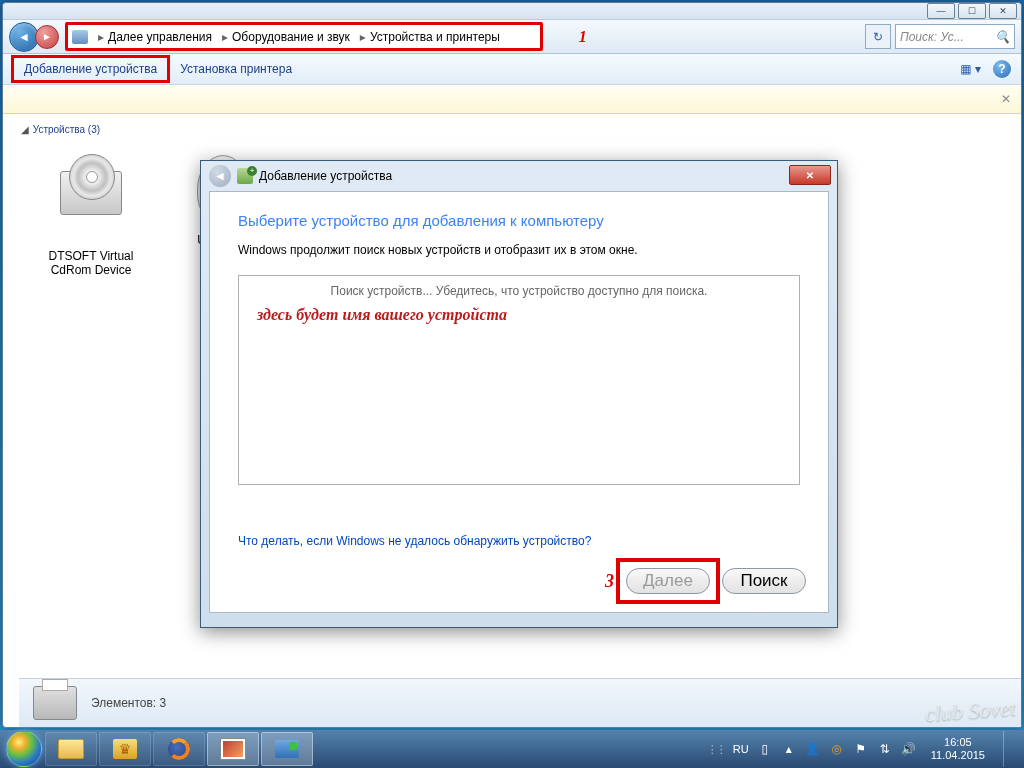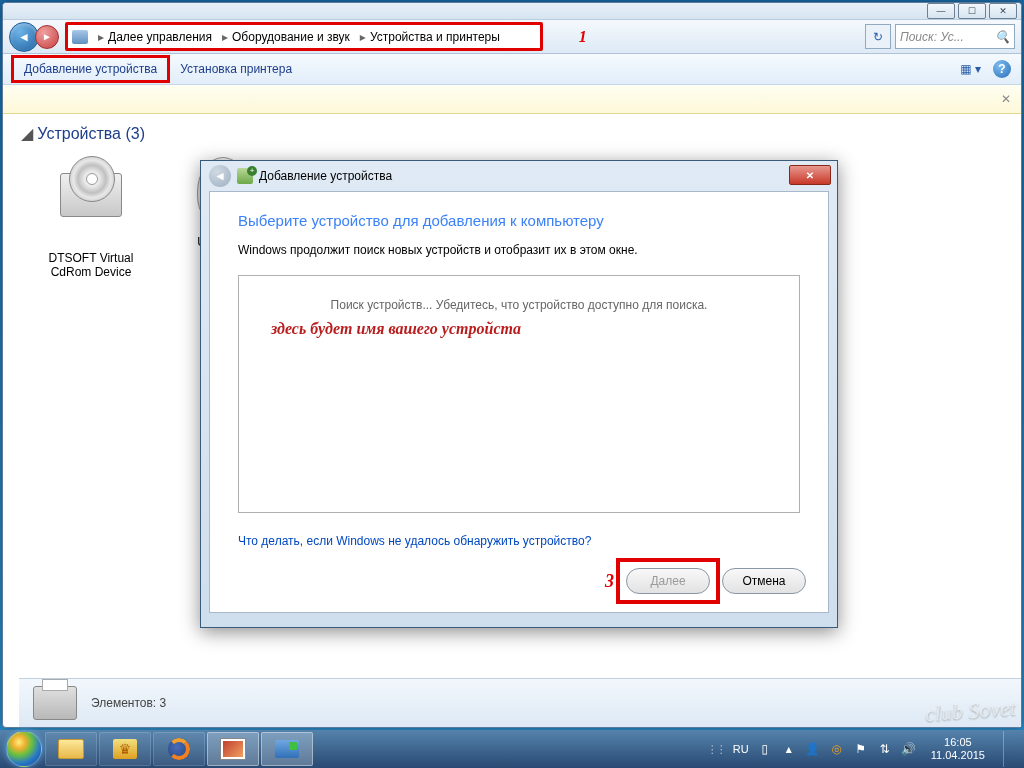--- a/index.html
+++ b/index.html
@@ -19,21 +19,21 @@
 .refr{width:24px;height:23px;border:1px solid #8faac1;background:#eaf1f8;display:flex;align-items:center;justify-content:center;margin-right:4px;color:#2a5da8}
 .search{width:110px;height:23px;border:1px solid #8faac1;background:#fff;display:flex;align-items:center;padding:0 4px;color:#888;font-style:italic;font-size:12px}
 .search .mag{margin-left:auto;color:#2a5da8}
 .toolbar{height:30px;background:linear-gradient(#f5fafe,#e1edf9);border-bottom:1px solid #c6d6e6;display:flex;align-items:center;padding:0 8px;position:relative}
 .tb-link{padding:4px 10px;color:#1e3e8c;font-size:12px;cursor:pointer}
 .tb-right{position:absolute;right:10px;display:flex;align-items:center;gap:12px}
 .help-ico{width:18px;height:18px;border-radius:50%;background:radial-gradient(circle at 35% 30%,#7dbdf0,#2a6db8);color:#fff;display:flex;align-items:center;justify-content:center;font-weight:bold;font-size:12px}
 .info-bar{height:28px;background:linear-gradient(#fffef2,#fdf8d8);border-bottom:1px solid #e0d890;display:flex;align-items:center;padding:0 12px;font-size:12px;color:#444;position:relative}
 .info-close{position:absolute;right:10px;color:#888;cursor:pointer}
 .content{padding:10px 18px;background:#fff}
-.sect-hd{color:#1e3e8c;font-size:16px;margin-bottom:12px}
+.sect-hd{color:#1e3e8c;font-size:10px;margin-bottom:18px}
 .sect-hd .tri{color:#555;margin-right:4px}
 .devices{display:flex;gap:32px;padding-left:20px}
 .dev{width:100px;text-align:center}
 .dev .ico{width:72px;height:72px;margin:0 auto 6px;position:relative}
 .dev .lbl{font-size:12px;color:#000;line-height:1.2}
 .dvd{width:60px;height:42px;background:linear-gradient(#f0f0f0,#c8c8c8);border:1px solid #888;border-radius:3px;margin:18px auto 0;position:relative}
 .dvd::before{content:"";position:absolute;top:-18px;left:8px;width:44px;height:44px;border-radius:50%;background:radial-gradient(circle,#fff 0%,#e8e8e8 25%,#c0c0c0 45%,#e8e8e8 60%,#a8a8a8 100%);border:1px solid #888}
 .dvd::after{content:"";position:absolute;top:-1px;left:25px;width:10px;height:10px;border-radius:50%;background:#fff;border:1px solid #999}
 .mouse{width:50px;height:68px;background:radial-gradient(ellipse at 50% 30%,#fff,#d8d8d8);border:1px solid #999;border-radius:50% 50% 45% 45%;margin:2px auto 0;position:relative}
 .mouse::before{content:"";position:absolute;top:4px;left:50%;width:1px;height:28px;background:#aaa}
@@ -46,26 +46,26 @@
 .m-top{height:30px;display:flex;align-items:center;padding:0 8px;position:relative}
 .m-back{width:22px;height:22px;border-radius:50%;background:radial-gradient(circle at 35% 30%,#d0dae4,#9eafc1);display:flex;align-items:center;justify-content:center;color:#fff}
 .m-addico{width:16px;height:16px;margin:0 6px;position:relative}
 .m-addico::before{content:"";position:absolute;inset:0;background:linear-gradient(#b8d898,#6ea848);border-radius:2px}
 .m-addico::after{content:"+";position:absolute;top:-2px;right:-4px;width:10px;height:10px;background:#3a8030;color:#fff;border-radius:50%;font-size:8px;text-align:center;line-height:10px}
 .m-title{font-size:12px;color:#000}
 .m-close{position:absolute;top:4px;right:6px;width:40px;height:18px;background:linear-gradient(#e89890,#c83828);border:1px solid #8a2818;border-radius:2px;color:#fff;display:flex;align-items:center;justify-content:center;font-size:10px;font-weight:bold}
 .m-body{background:#fff;margin:0 8px 8px 8px;height:422px;border:1px solid #a8b8c8;padding:20px 28px;position:relative;box-sizing:border-box}
 .m-h1{color:#3b82f6;font-size:15px;margin-bottom:14px}
 .m-p{font-size:12px;color:#000;margin-bottom:18px}
-.m-list{border:1px solid #b0b0b0;height:192px;background:#fff;padding:22px;text-align:center;position:relative}
+.m-list{border:1px solid #b0b0b0;height:192px;background:#fff;padding:8px;text-align:center;position:relative}
 .m-search{color:#666;font-size:12px}
 .m-ann2{color:#b91c1c;font-style:italic;font-weight:bold;font-family:Georgia,serif;font-size:16px;text-align:left;margin-top:8px;padding-left:10px}
 .m-link{color:#0048c0;font-size:12px;position:absolute;bottom:64px;left:28px;cursor:pointer}
 .m-btns{position:absolute;bottom:16px;right:22px;display:flex;align-items:center;gap:10px}
-.m-btn{width:82px;height:24px;border:1px solid #8a97a5;background:linear-gradient(#f8f8f8,#e2e2e2);border-radius:13px;font-size:12px;display:flex;align-items:center;justify-content:center;cursor:pointer}
+.m-btn{width:82px;height:24px;border:1px solid #8a97a5;background:linear-gradient(#f8f8f8,#e2e2e2);border-radius:13px;font-size:17px;display:flex;align-items:center;justify-content:center;cursor:pointer}
 .m-btn.dis{color:#9a9a9a}
 .ann3{color:#e00000;font-style:italic;font-weight:bold;font-family:Georgia,serif;font-size:18px}
 .red-box{border:4px solid #e00000;padding:6px;margin:-8px}
 
 .taskbar{position:absolute;bottom:0;left:0;right:0;height:38px;background:linear-gradient(rgba(90,130,170,.9),rgba(40,70,110,.95));display:flex;align-items:center;padding:0 4px}
 .start{width:40px;height:36px;display:flex;align-items:center;justify-content:center}
 .orb{width:34px;height:34px;border-radius:50%;background:radial-gradient(circle at 35% 30%,#fef080 0%,#f0b030 20%,#68c040 40%,#2878c8 65%,#104080 100%);border:1px solid rgba(255,255,255,.3);box-shadow:0 0 6px rgba(120,200,255,.6)}
 .tb-item{width:50px;height:32px;margin:0 1px;border:1px solid rgba(255,255,255,.15);border-radius:2px;background:rgba(255,255,255,.08);display:flex;align-items:center;justify-content:center}
 .tb-item.act{background:rgba(255,255,255,.25);border-color:rgba(255,255,255,.4)}
 .folder-ic{width:24px;height:18px;background:linear-gradient(#fde89a,#e8b84a);border-radius:2px;border:1px solid #c89830}
@@ -167,21 +167,21 @@
       <div class="m-list">
         <div class="m-search">Поиск устройств... Убедитесь, что устройство доступно для поиска.</div>
         <div class="m-ann2">здесь будет имя вашего устройста</div>
       </div>
       <a class="m-link">Что делать, если Windows не удалось обнаружить устройство?</a>
       <div class="m-btns">
         <span class="ann3">3</span>
         <div class="red-box">
           <div class="m-btn dis">Далее</div>
         </div>
-        <div class="m-btn">Отмена</div>
+        <div class="m-btn">Поиск</div>
       </div>
     </div>
   </div>
 
   <div class="watermark">club Sovet</div>
 
   <div class="taskbar">
     <div class="start">
         <div class="orb"></div>
       </div>

